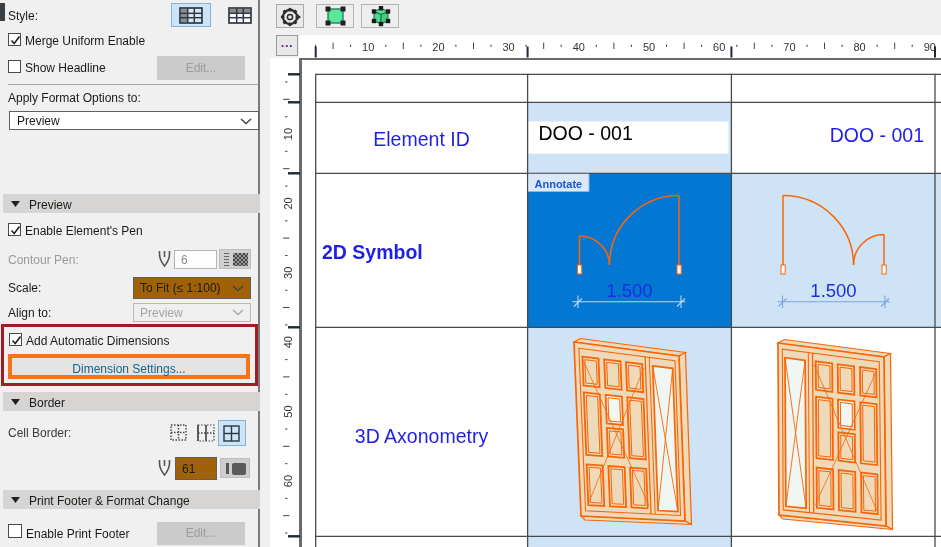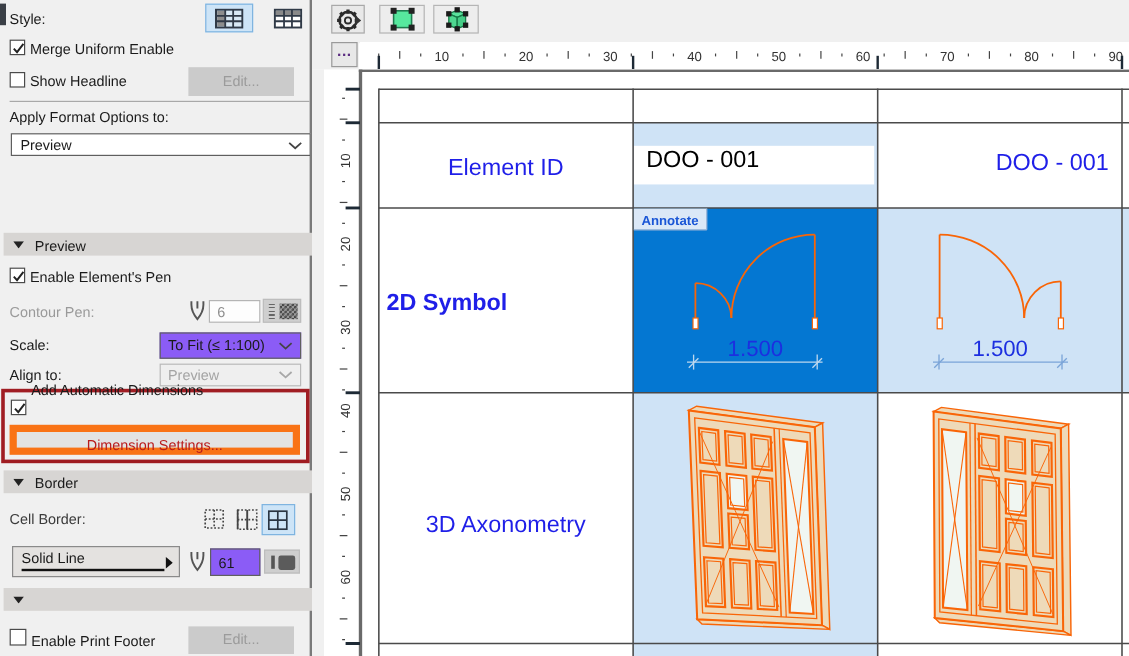--- a/index.html
+++ b/index.html
@@ -78,41 +78,41 @@
       <line x1="6.5" y1="1" x2="6.5" y2="7" stroke="#555" stroke-width="1.6"></line>
     </svg>
     <div style="position:absolute;left:174px;top:250px;width:43px;height:19px;background:#fdfdfd;border:1px solid #b4b4b4">
       <div class="lbl" style="left:6px;top:2px;color:#8e8e8e">6</div>
     </div>
     <div style="position:absolute;left:219px;top:249px;width:32px;height:20px;background:#cfcfcf;border:1px solid #bdbdbd">
       <div style="position:absolute;left:4px;top:3px;width:5px;height:13px;background:repeating-linear-gradient(0deg,#666 0 1px,#cfcfcf 1px 3px)"></div>
       <div style="position:absolute;left:13px;top:3px;width:15px;height:13px;background-image:linear-gradient(45deg,#444 25%,transparent 25%,transparent 75%,#444 75%),linear-gradient(45deg,#444 25%,#999 25%,#999 75%,#444 75%);background-size:4px 4px;background-position:0 0,2px 2px"></div>
     </div>
     <div class="lbl" style="left:8px;top:281px">Scale:</div>
-    <div style="position:absolute;left:133px;top:277px;width:118px;height:22px;background:#8b5cf6;border:1px solid #5f5f5f">
+    <div style="position:absolute;left:133px;top:277px;width:118px;height:22px;background:#a16207;border:1px solid #5f5f5f">
       <div class="lbl" style="left:6px;top:3px">To Fit (≤ 1:100)</div>
       <svg width="12" height="7" style="position:absolute;right:6px;top:50%;margin-top:-3px">
         <polyline points="1,1 6,5.5 11,1" fill="none" stroke="#444" stroke-width="1.5"></polyline>
       </svg>
     </div>
     <div class="lbl" style="left:8px;top:306px">Align to:</div>
     <div style="position:absolute;left:133px;top:302.5px;width:118px;height:19px;background:#efefef;border:1px solid #b9b9b9">
       <div class="lbl" style="left:6px;top:2px;color:#a4a4a4">Preview</div>
       <svg width="12" height="7" style="position:absolute;right:6px;top:50%;margin-top:-3px">
         <polyline points="1,1 6,5.5 11,1" fill="none" stroke="#a8a8a8" stroke-width="1.5"></polyline>
       </svg>
     </div>
     <div style="position:absolute;left:1px;top:324px;width:257px;height:62px;border:3.5px solid #a01d23"></div>
     <div style="position:absolute;left:9px;top:333px;width:13px;height:13px;background:#fff;border:1px solid #4a4a4a">
       <svg width="13" height="13" style="position:absolute;left:0;top:0">
         <polyline points="2.5,6.5 5.2,9.5 10.5,2.5" fill="none" stroke="#222" stroke-width="1.6"></polyline>
       </svg>
     </div>
-    <div class="lbl" style="left:26px;top:318px">Add Automatic Dimensions</div>
-    <div class="btn" style="left:8px;top:354px;width:242px;height:25px;background:#e3e3e3;border:6px solid #f97316;color:#b91c1c;line-height:23px">Dimension Settings...</div>
+    <div class="lbl" style="left:26px;top:334px">Add Automatic Dimensions</div>
+    <div class="btn" style="left:8px;top:354px;width:242px;height:25px;background:#e3e3e3;border:4px solid #f97316;color:#0369a1;line-height:23px">Dimension Settings...</div>
     <div class="bar" style="top:392px">
       <svg width="9" height="6" style="position:absolute;left:8px;top:7px">
         <polygon points="0,0 9,0 4.5,6" fill="#222"></polygon>
       </svg>
       <div class="bart" style="color:#1a1a1a">Border</div>
     </div>
     <div class="lbl" style="left:8px;top:426px;color:#3a3a3a">Cell Border:</div>
     <svg width="17" height="17" style="position:absolute;left:170px;top:424px">
       <rect x="1" y="1" width="15" height="15" fill="none" stroke="#444" stroke-dasharray="1.5,1.5" stroke-width="1.4"></rect>
       <line x1="8.5" y1="1" x2="8.5" y2="16" stroke="#444" stroke-dasharray="1.5,1.5" stroke-width="1.4"></line>
@@ -123,42 +123,36 @@
       <line x1="1" y1="1" x2="1" y2="17" stroke="#444" stroke-width="1.6"></line>
       <line x1="9.0" y1="1" x2="9.0" y2="17" stroke="#444" stroke-width="1.6"></line>
       <line x1="1" y1="9.0" x2="17" y2="9.0" stroke="#444" stroke-dasharray="1.5,1.5" stroke-width="1.4"></line>
     </svg>
     <div style="position:absolute;left:217.5px;top:419.5px;width:28px;height:26px;background:#cde4f7;border:1px solid #7fb4e0"></div>
     <svg width="17" height="17" style="position:absolute;left:223px;top:424.5px">
       <rect x="1" y="1" width="15" height="15" fill="none" stroke="#2a3542" stroke-width="1.4"></rect>
       <line x1="8.5" y1="1" x2="8.5" y2="16" stroke="#2a3542" stroke-width="1.4"></line>
       <line x1="1" y1="8.5" x2="16" y2="8.5" stroke="#2a3542" stroke-width="1.4"></line>
     </svg>
-    <div style="position:absolute;left:10px;top:454.5px;width:140px;height:26px;background:#e4e2e0;border:1px solid #8a8a8a">
-      <div class="lbl" style="left:7px;top:2px">Solid Line</div>
-      <div style="position:absolute;left:7px;top:18px;width:119px;height:2px;background:#111"></div>
-      <svg width="6" height="10" style="position:absolute;right:5px;top:8px">
-        <polygon points="0,0 6,5 0,10" fill="#111"></polygon>
-      </svg>
-    </div>
     <svg width="13" height="19" style="position:absolute;left:158px;top:459px">
       <path d="M1.5,1 L1.5,4 Q1.5,10 6.5,16 Q11.5,10 11.5,4 L11.5,1" fill="none" stroke="#555" stroke-width="1.6"></path>
       <line x1="6.5" y1="1" x2="6.5" y2="7" stroke="#555" stroke-width="1.6"></line>
     </svg>
-    <div style="position:absolute;left:175px;top:456.5px;width:42px;height:23px;background:#8b5cf6;border:1px solid #5f5f5f">
+    <div style="position:absolute;left:175px;top:456.5px;width:42px;height:23px;background:#a16207;border:1px solid #5f5f5f">
       <div class="lbl" style="left:6px;top:4px">61</div>
     </div>
     <div style="position:absolute;left:220px;top:458px;width:30px;height:20px;background:#cecece;border:1px solid #bdbdbd">
       <div style="position:absolute;left:5px;top:4px;width:3px;height:11px;background:#555"></div>
       <div style="position:absolute;left:11px;top:3.5px;width:14px;height:12px;background:#5b5b5b;border-radius:2px"></div>
     </div>
     <div class="bar" style="top:490px">
       <svg width="9" height="6" style="position:absolute;left:8px;top:7px">
         <polygon points="0,0 9,0 4.5,6" fill="#222"></polygon>
       </svg>
+      <div class="bart" style="color:#1a1a1a">Print Footer &amp; Format Change</div>
     </div>
     <div style="position:absolute;left:8px;top:524px;width:14px;height:14px;background:#fff;border:1px solid #4a4a4a">
       <svg width="14" height="14" style="position:absolute;left:0;top:0"></svg>
     </div>
     <div class="lbl" style="left:26px;top:527px">Enable Print Footer</div>
     <div class="btn" style="left:157px;top:521.5px;width:88px;height:23px;background:#cbcbcb;color:#9b9b9b;line-height:23px">Edit...</div>
     <div style="position:absolute;left:260px;top:0;width:681px;height:35px;background:#f0f0f0"></div>
     <div style="position:absolute;left:260px;top:35px;width:40px;height:23px;background:#f0f0f0"></div>
     <div style="position:absolute;left:260px;top:58px;width:10px;height:489px;background:#f0f0f0"></div>
     <div style="position:absolute;left:299px;top:36px;width:642px;height:21.5px;background:#fff"></div>

